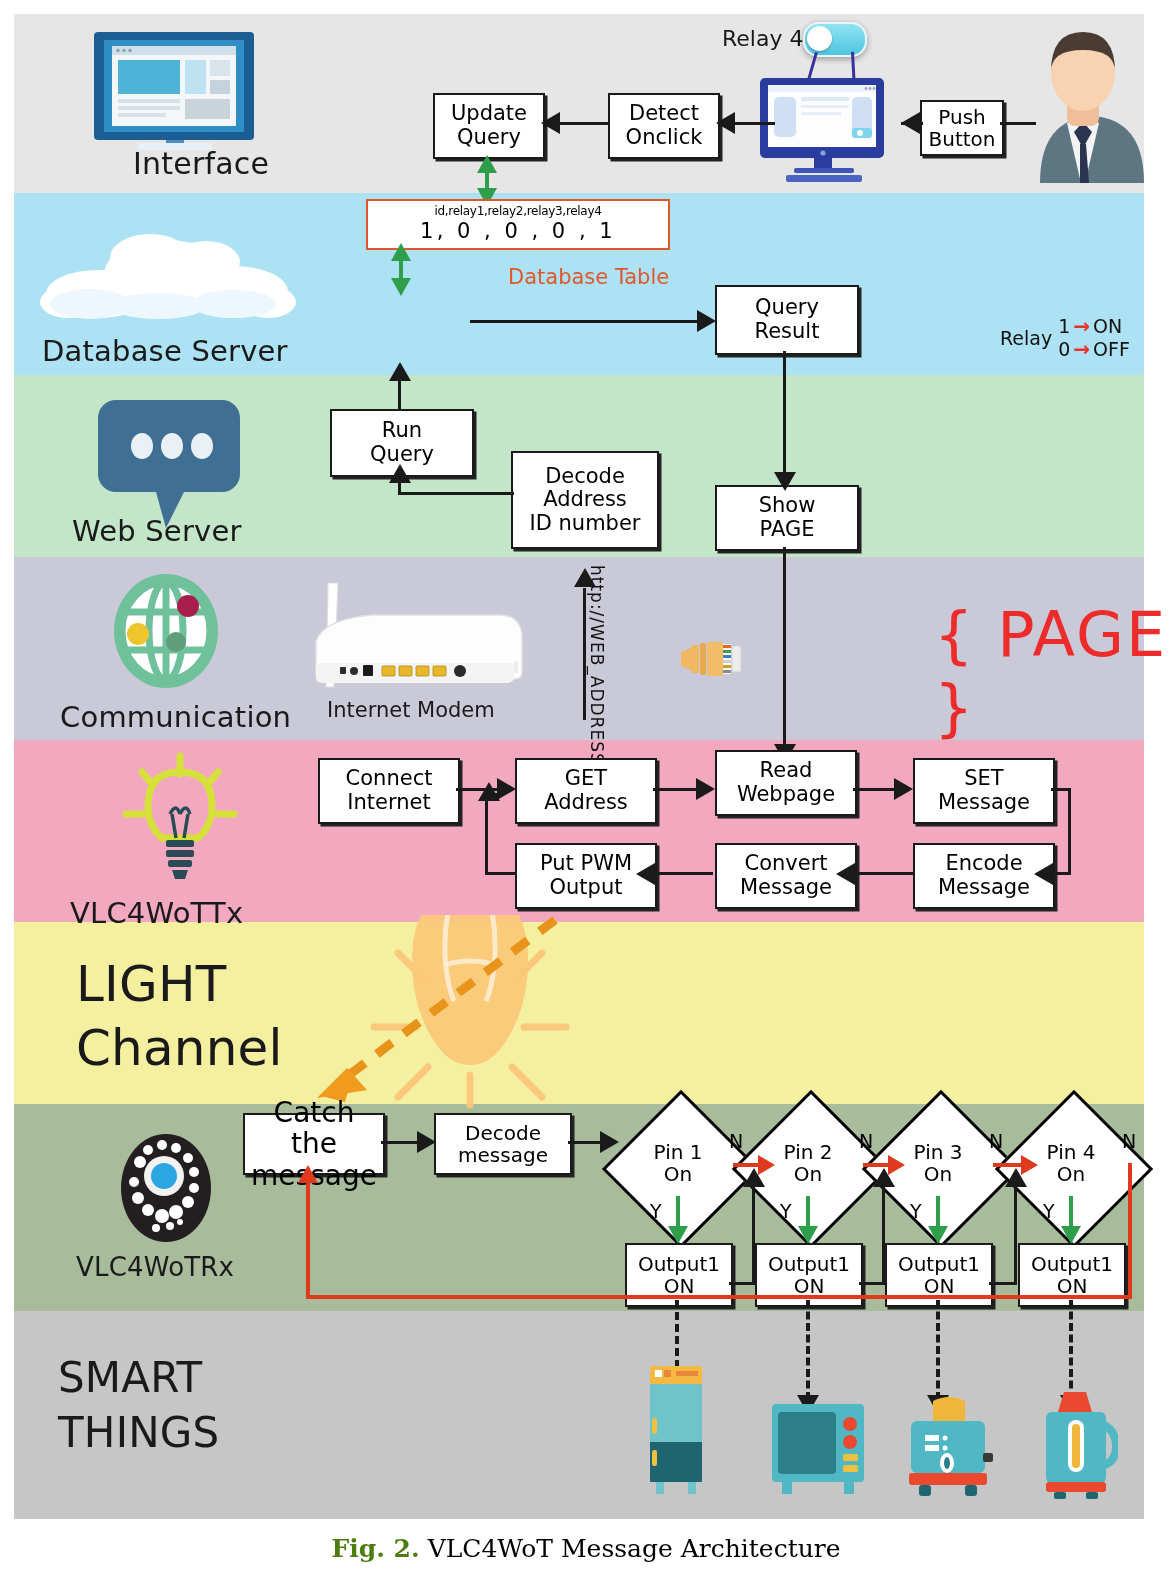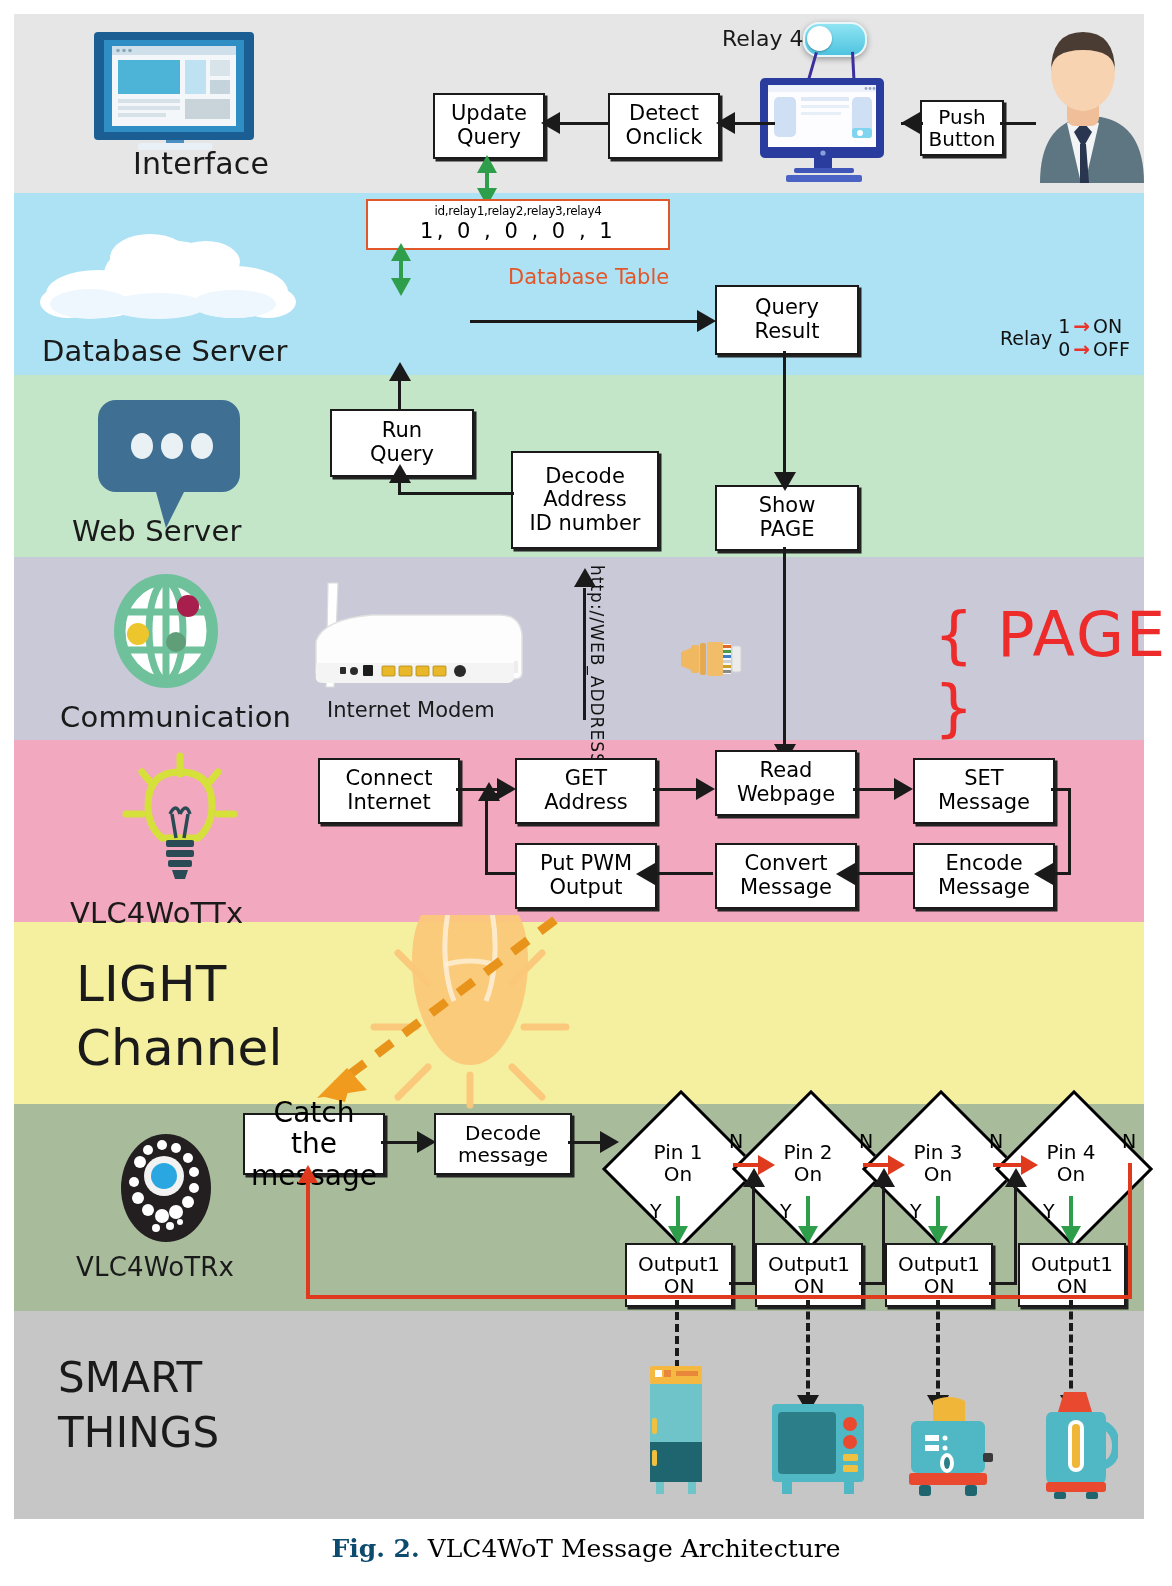--- a/index.html
+++ b/index.html
@@ -62,21 +62,21 @@
   .legend .r{display:flex;align-items:center;gap:3px;font-size:19px;color:#111;}
   .legend .ra{color:#e8342a;font-size:20px;font-weight:bold;line-height:1;}
 
   .rest{position:absolute;color:#ee2b2b;font-size:62px;font-family:"DejaVu Sans",sans-serif;
     letter-spacing:2px;}
   .vurl{position:absolute;color:#111;font-size:17px;letter-spacing:1px;
     transform:rotate(90deg);transform-origin:left top;white-space:nowrap;}
 
   .caption{position:absolute;left:0;top:1534px;width:1172px;text-align:center;
     font-family:"DejaVu Serif",serif;font-size:25px;color:#000;}
-  .caption b{color:#0c4a6e;font-weight:bold;}
+  .caption b{color:#4d7c0f;font-weight:bold;}
 
   .relay4lbl{position:absolute;font-size:22px;color:#1a1a1a;}
   .toggle{position:absolute;width:60px;height:31px;border-radius:16px;
     background:linear-gradient(180deg,#8fe4f2,#4fc4e0);border:2px solid #e9f7fb;
     box-shadow:0 2px 6px rgba(0,0,0,.35);}
   .toggle .knob{position:absolute;left:2px;top:2px;width:25px;height:25px;border-radius:50%;
     background:#fff;box-shadow:0 1px 2px rgba(0,0,0,.3);}
   .tline{position:absolute;background:#3b2f9e;width:3px;transform-origin:top left;}
 </style>
 </head>

